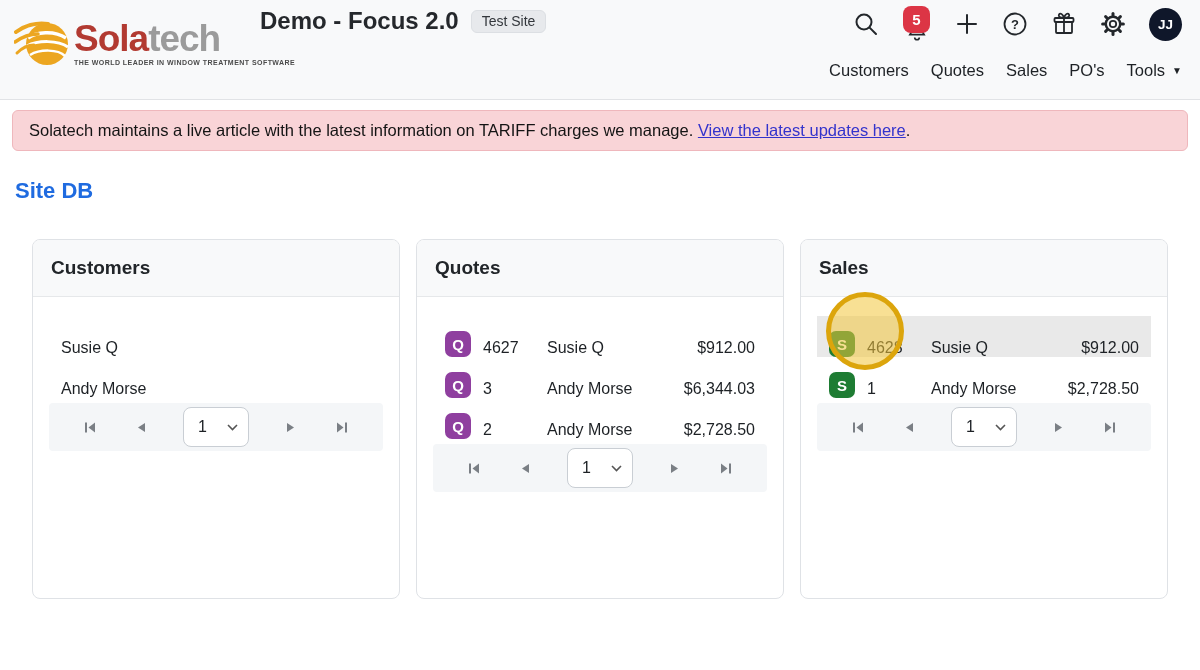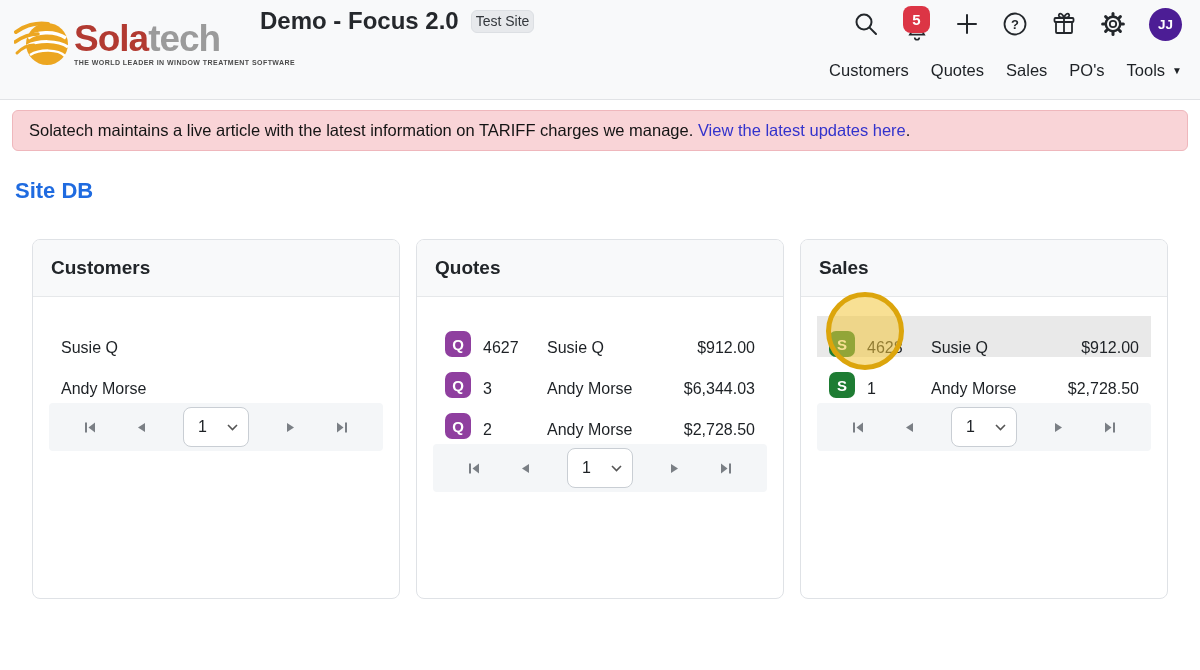--- a/index.html
+++ b/index.html
@@ -16,40 +16,40 @@
   .logo { position:absolute; left:14px; top:12px; display:flex; align-items:flex-start; gap:2px; cursor:pointer; }
   .logo-text { display:flex; flex-direction:column; margin-top:8px; }
   .brand-line { font-size:37px; line-height:38px; font-weight:600; letter-spacing:-1px; }
   .brand-red { color:#b23a31; }
   .brand-gray { color:#9b9b9b; }
   .tagline { font-size:7px; letter-spacing:0.45px; color:#4a4a4a; margin-top:1px; white-space:nowrap; font-weight:700; }
 
   .title-area { position:absolute; left:240px; top:7px; }
   .title-row { display:flex; align-items:center; gap:12px;margin-left:20px; }
   .app-title { font-size:24px; font-weight:700; color:#25282c; margin:0; }
-  .badge { background:#e7e9ec; border:1px solid #dcdfe3; border-radius:6px; padding:2px 4px 3px; font-size:14px; color:#33373c; white-space:nowrap; }
+  .badge { background:#e7e9ec; border:1px solid #dcdfe3; border-radius:6px; padding:2px 10px 3px; font-size:14px; color:#33373c; white-space:nowrap; }
   .subtitle-row { margin-top:13px; display:flex; align-items:center; gap:10px; font-size:17px; color:#25282c; }
 
   .util-icons { position:absolute; top:5px; right:18px; display:flex; align-items:center; gap:23px; height:38px; }
   .icon-btn { display:flex; align-items:center; justify-content:center; cursor:pointer; }
   .bell-wrap { position:relative; width:30px; height:36px; cursor:pointer; }
   .bell-wrap svg { position:absolute; left:4px; bottom:0; }
   .notif-badge { position:absolute; top:0; left:1px; width:27px; height:27px; background:#dc3545; border-radius:8px;
     color:#fff; font-size:15px; font-weight:700; display:flex; align-items:center; justify-content:center; }
-  .avatar { width:33px; height:33px; border-radius:50%; background:#4c1d95; color:#fff; font-weight:700;
+  .avatar { width:33px; height:33px; border-radius:50%; background:#0f172a; color:#fff; font-weight:700;
     font-size:13.5px; display:flex; align-items:center; justify-content:center; cursor:pointer; }
 
   .nav { position:absolute; top:61px; right:18px; display:flex; align-items:center; gap:22px; font-size:16.5px; color:#1d2125; }
   .nav-link { text-decoration:none; color:#1d2125; display:flex; align-items:center; gap:7px; }
   .caret { font-size:10px; color:#1d2125; }
 
   
   .banner { margin:10px 12px 0; background:#f9d4d7; border:1px solid #efb7bc; border-radius:6px;
     padding:9px 16px 10px; font-size:16.5px; color:#141414; line-height:20px; }
-  .banner-link { color:#3333cc; }
+  .banner-link { color:#3333cc; text-decoration:underline; }
 
   
   .page-title { margin:25px 0 0 15px; font-size:22px; line-height:30px; font-weight:700; color:#1f6be0; }
 
   
   .cards { display:flex; gap:16px; margin:33px 32px 0; }
   .card { flex:1; background:#fff; border:1px solid #dfe2e6; border-radius:8px; height:360px; overflow:hidden; position:relative; }
   .card-header { background:#f8f9fa; border-bottom:1px solid #e6e8ea; height:57px; padding:0 18px;
     display:flex; align-items:center; font-size:19px; font-weight:600; color:#212529; }
   .card-body { padding-top:19px; }

